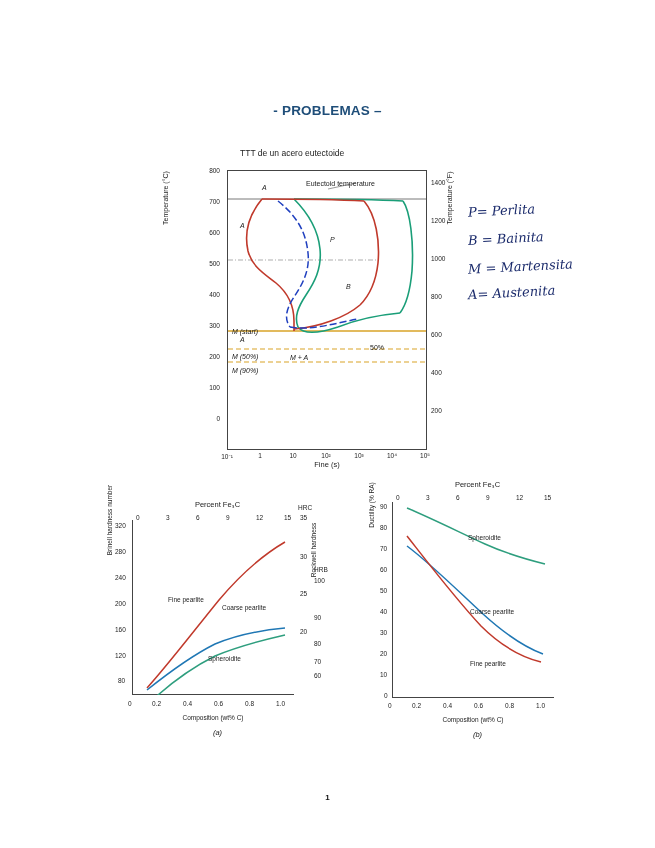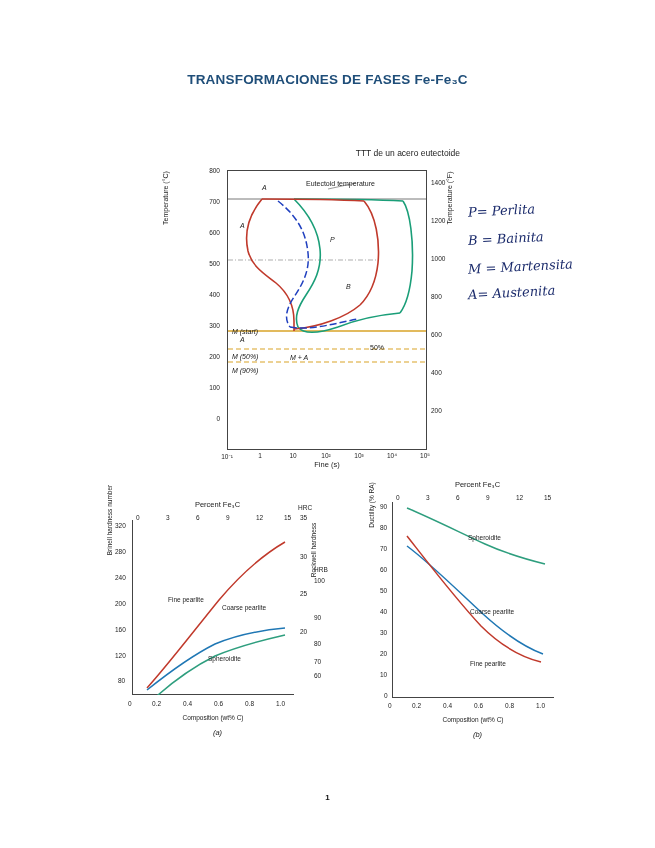--- a/index.html
+++ b/index.html
@@ -17,21 +17,21 @@
     font-size:13.5px;font-weight:bold;color:#1f4e79;letter-spacing:.2px;
   }
   .title2{
     position:absolute;left:0;top:103px;width:655px;text-align:center;
     font-size:13.5px;font-weight:bold;color:#1f4e79;letter-spacing:.2px;
   }
 
   
   .ttt-wrap{position:absolute;left:180px;top:148px;width:300px;height:330px;}
   .ttt-caption{
-    position:absolute;left:60px;top:0px;width:220px;text-align:right;
+    position:absolute;left:60px;top:0px;width:220px;text-align:left;
     font-size:8.5px;color:#222;
   }
   .ttt-plot{
     position:absolute;left:47px;top:22px;width:200px;height:280px;
     border:1px solid #444;box-sizing:border-box;background:#fff;
   }
   .ttt-ylab{
     position:absolute;left:-18px;top:110px;width:120px;
     transform:rotate(-90deg);transform-origin:left top;
     font-size:7px;color:#222;text-align:center;
@@ -67,21 +67,21 @@
   .txt{position:absolute;font-size:6.5px;color:#222;}
 
   .pageno{position:absolute;left:0;top:793px;width:655px;text-align:center;font-size:8px;font-weight:bold;color:#111;}
   svg{display:block;}
 </style>
 </head>
 <body>
 
 <div class="page">
 
-  <div class="title1">TRANSFORMACIONES DE FASES Fe-Fe₃C</div>
+  <div class="title2">- PROBLEMAS –</div>
 
   <div class="ttt-wrap">
 
     <div class="ttt-caption">TTT de un acero eutectoide</div>
 
     <div class="ttt-ylab">Temperature (°C)</div>
     <div class="ttt-ylab2">Temperature (°F)</div>
     <div class="ttt-xlab">Fine (s)</div>
 
     <div class="ytick" style="left:14px;top:19px;">800</div>

